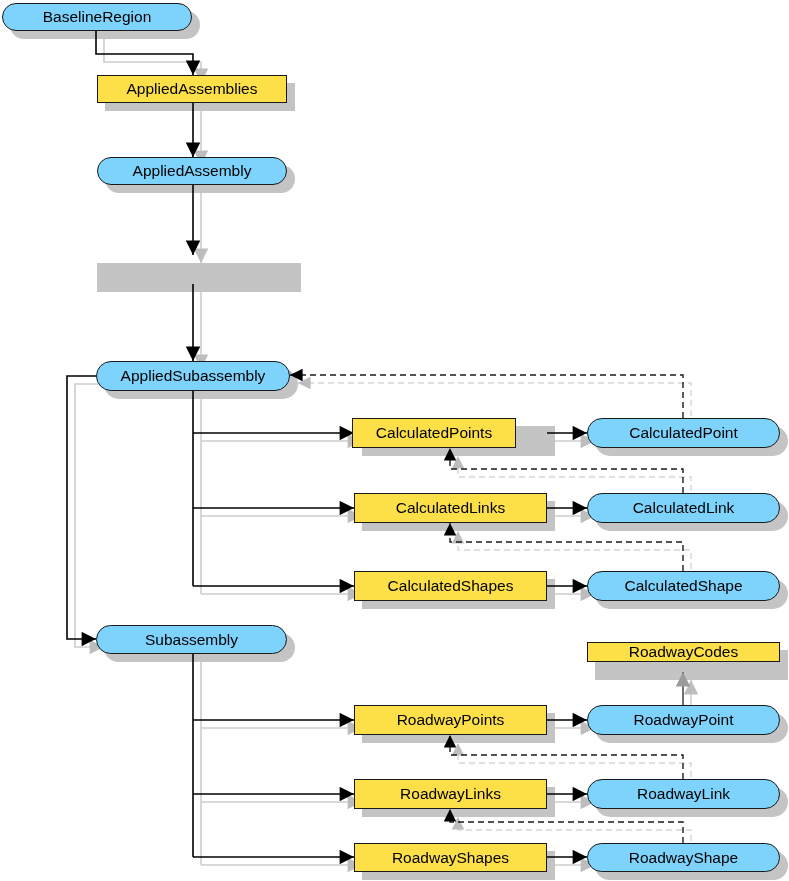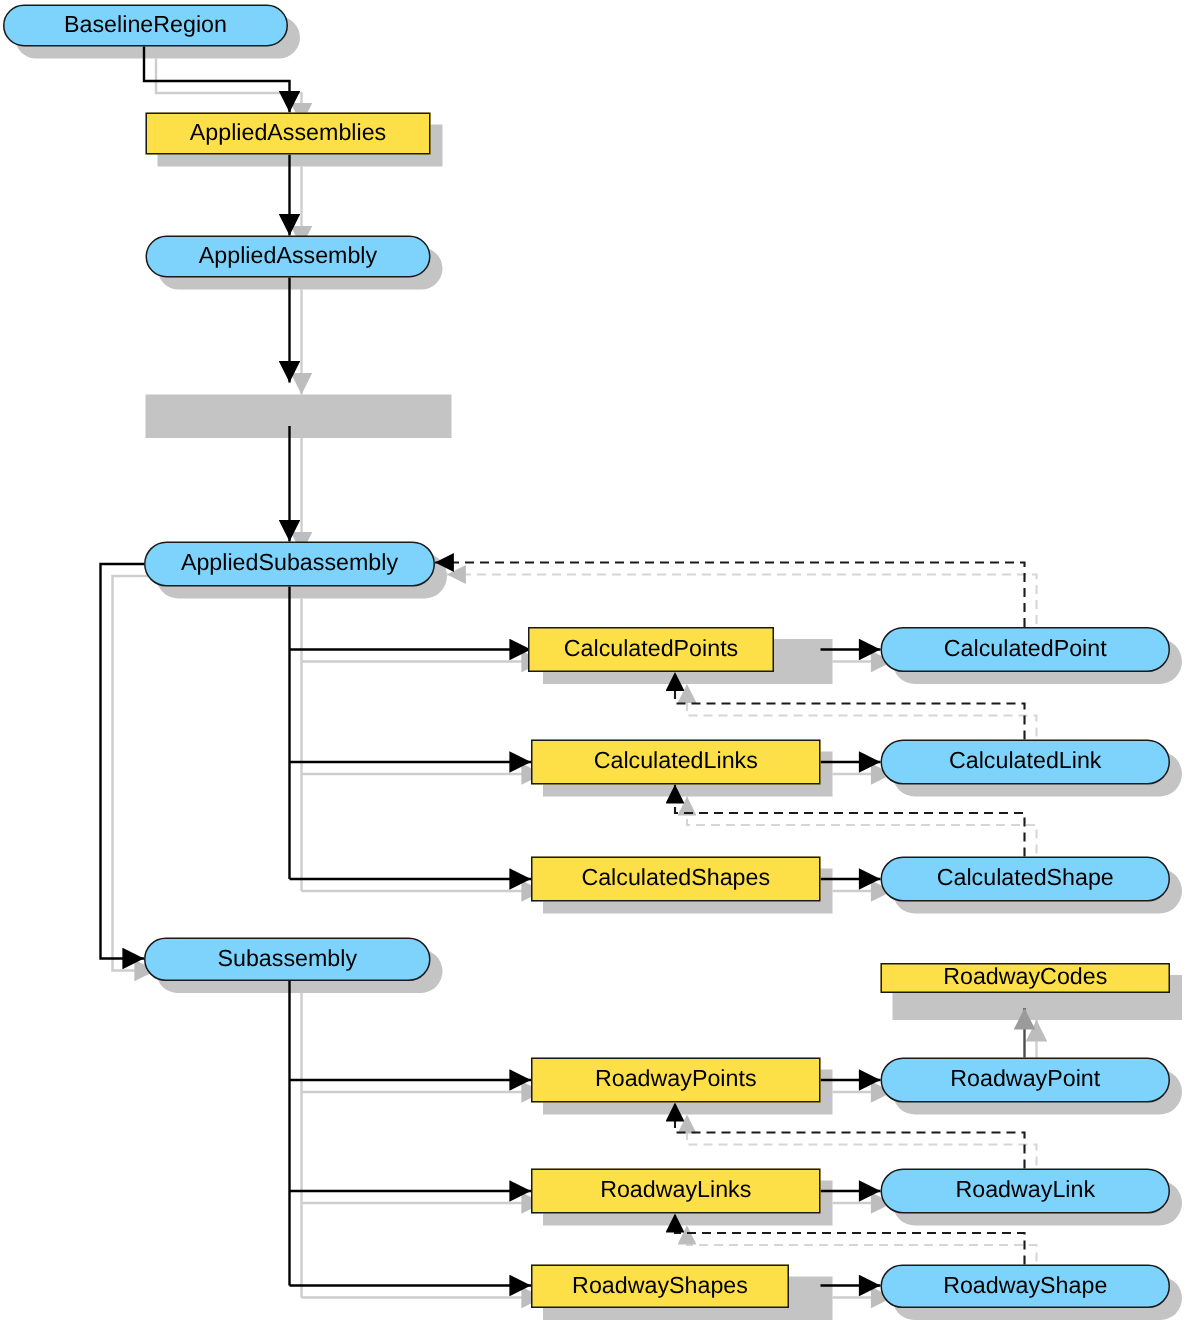--- a/index.html
+++ b/index.html
@@ -154,21 +154,21 @@
     </div>
   <div class="node pill object" style="left:587px;top:705px;width:193px;height:30px">
       <span>RoadwayPoint</span>
     </div>
   <div class="node pill object" style="left:587px;top:779px;width:193px;height:30px">
       <span>RoadwayLink</span>
     </div>
   <div class="node rect collection" style="left:354px;top:779px;width:193px;height:30px">
       <span>RoadwayLinks</span>
     </div>
-  <div class="node rect collection" style="left:354px;top:843px;width:172px;height:29px">
+  <div class="node rect collection" style="left:354px;top:843px;width:193px;height:29px">
       <span>RoadwayShapes</span>
     </div>
   <div class="node pill object" style="left:587px;top:843px;width:193px;height:29px">
       <span>RoadwayShape</span>
     </div>
 
 <div class="node-shadow pill" style="left: 10px; top: 11px; width: 190px; height: 28px;"></div>
     <div class="node-shadow" style="left: 105px; top: 83px; width: 190px; height: 28px;"></div>
     <div class="node-shadow pill" style="left: 105px; top: 165px; width: 190px; height: 28px;"></div>
     <div class="node-shadow" style="left: 97px; top: 263px; width: 204px; height: 29px;"></div>

